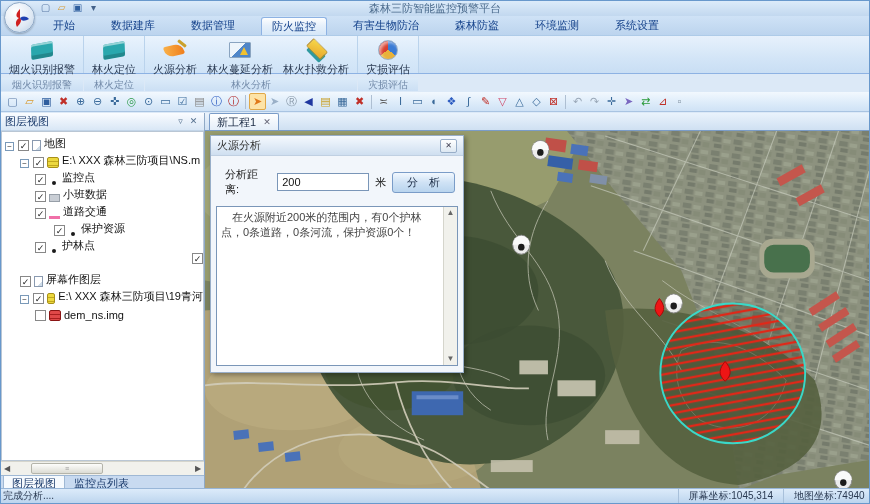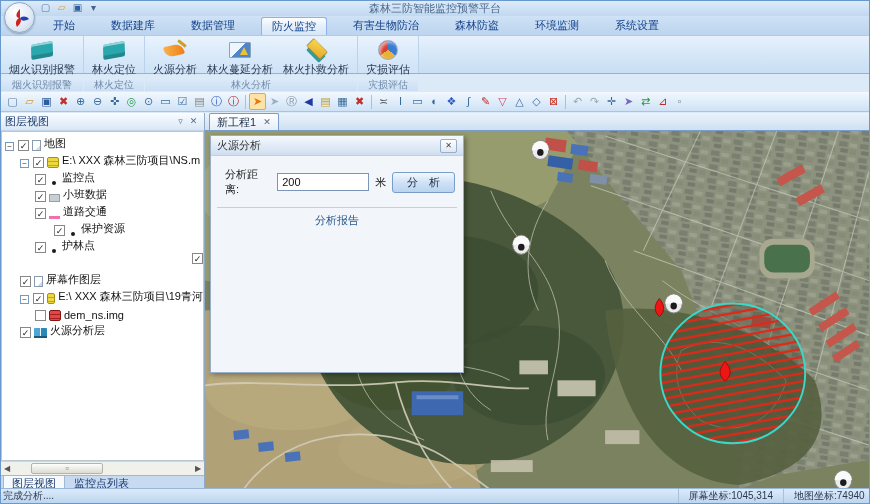--- a/index.html
+++ b/index.html
@@ -443,26 +443,20 @@
             <span class="tlabel">E:\ XXX 森林三防项目\19青河</span>
           </div>
 
           <div class="tree-row" style="padding-left: 33px;">
 
             <span class="cbx unchecked"></span>
             <span class="ticon ic-raster"></span>
             <span class="tlabel">dem_ns.img</span>
           </div>
 
-          <div class="tree-row" style="padding-left: 18px;">
-
-            <span class="cbx checked"></span>
-            <span class="ticon ic-book"></span>
-            <span class="tlabel">火源分析层</span>
-          </div>
         </div>
       <div class="hscroll">
         <span class="hs-arrow">◀</span>
         <span class="hs-track">
             <span class="hs-thumb">≡</span>
           </span>
         <span class="hs-arrow">▶</span>
       </div>
       <div class="ptabs">
 
@@ -608,20 +602,28 @@
             <span class="dlg-close">✕</span>
           </div>
           <div class="dlg-row">
             <span class="dlg-label">分析距离:</span>
             <input class="dlg-input" type="text" value="200" style="">
             <span class="dlg-unit">米</span>
             <button class="dlg-btn">分 析</button>
           </div>
           <div class="dlg-sep"></div>
           <div class="dlg-rtitle">分析报告</div>
+          <div class="report">
+            <div class="report-text">　在火源附近200米的范围内，有0个护林点，0条道路，0条河流，保护资源0个！</div>
+            <div class="vscroll">
+              <span class="vs-arrow">▲</span>
+              <span class="vs-track"></span>
+              <span class="vs-arrow">▼</span>
+            </div>
+          </div>
         </div>
       </div>
     </div>
   </div>
 
   <div class="statusbar">
     <span class="smsg">完成分析....</span>
     <span class="sfill"></span>
     <span class="scell">屏幕坐标:1045,314</span>
     <span class="scell clip">地图坐标:74940</span>

